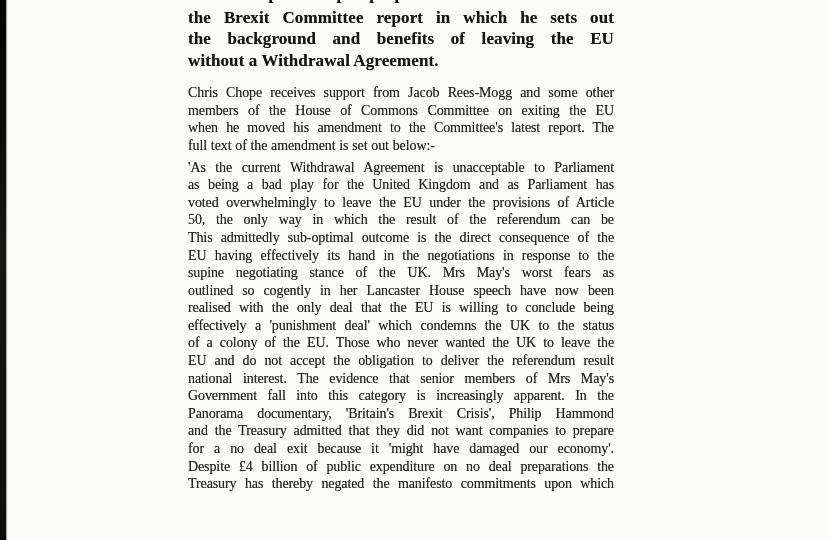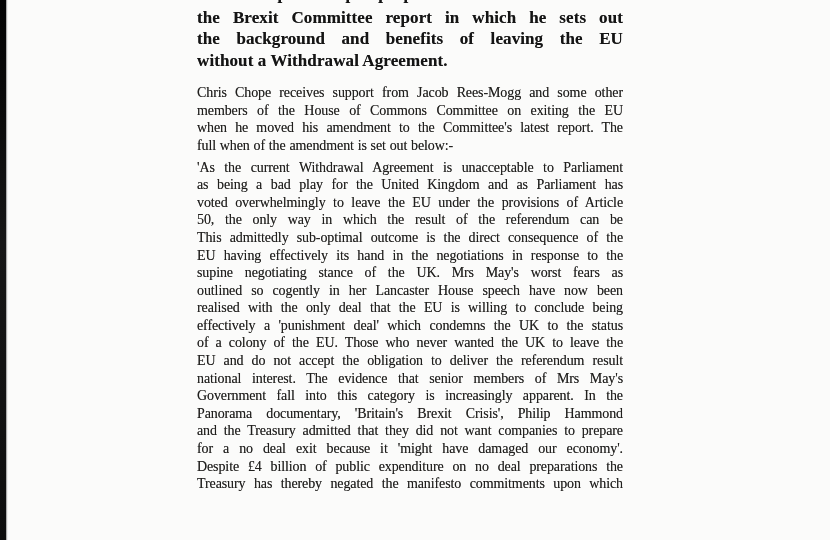--- a/index.html
+++ b/index.html
@@ -19,21 +19,21 @@
   }
   .scan-edge {
     position: absolute;
     left: 0; top: 0;
     width: 6px; height: 540px;
     background: linear-gradient(180deg, #030303 0%, #0a0a0a 20%, #161616 45%, #121212 75%, #0d0d0d 100%);
     box-shadow: 1px 0 1px rgba(30,30,30,0.35);
   }
   .content {
     position: absolute;
-    left: 197px; top: 0;
+    left: 188px; top: 0;
     width: 426px;
     color: var(--ink, #201f1d);
   }
   
   .clip-top {
     height: 5px;
     overflow: hidden;
   }
   .clip-top .clip-inner {
     display: block;
@@ -90,21 +90,21 @@
     <div class="heading">
         <div class="tline">the Brexit Committee report in which he sets out</div>
         <div class="tline">the background and benefits of leaving the EU</div>
         <div class="tline pl">without a Withdrawal Agreement.</div>
       </div>
 
     <div class="para para-1">
         <div class="tline">Chris Chope receives support from Jacob Rees-Mogg and some other</div>
         <div class="tline">members of the House of Commons Committee on exiting the EU</div>
         <div class="tline">when he moved his amendment to the Committee's latest report.  The</div>
-        <div class="tline pl">full when of the amendment is set out below:-</div>
+        <div class="tline pl">full text of the amendment is set out below:-</div>
       </div>
 
     <div class="para para-2">
         <div class="tline">'As the current Withdrawal Agreement is unacceptable to Parliament</div>
         <div class="tline">as being a bad play for the United Kingdom and as Parliament has</div>
         <div class="tline">voted overwhelmingly to leave the EU under the provisions of Article</div>
         <div class="tline">50, the only way in which the result of the referendum can be</div>
         <div class="tline">This admittedly sub-optimal outcome is the direct consequence of the</div>
         <div class="tline">EU having effectively its hand in the negotiations in response to the</div>
         <div class="tline">supine negotiating stance of the UK.  Mrs May's worst fears as</div>

